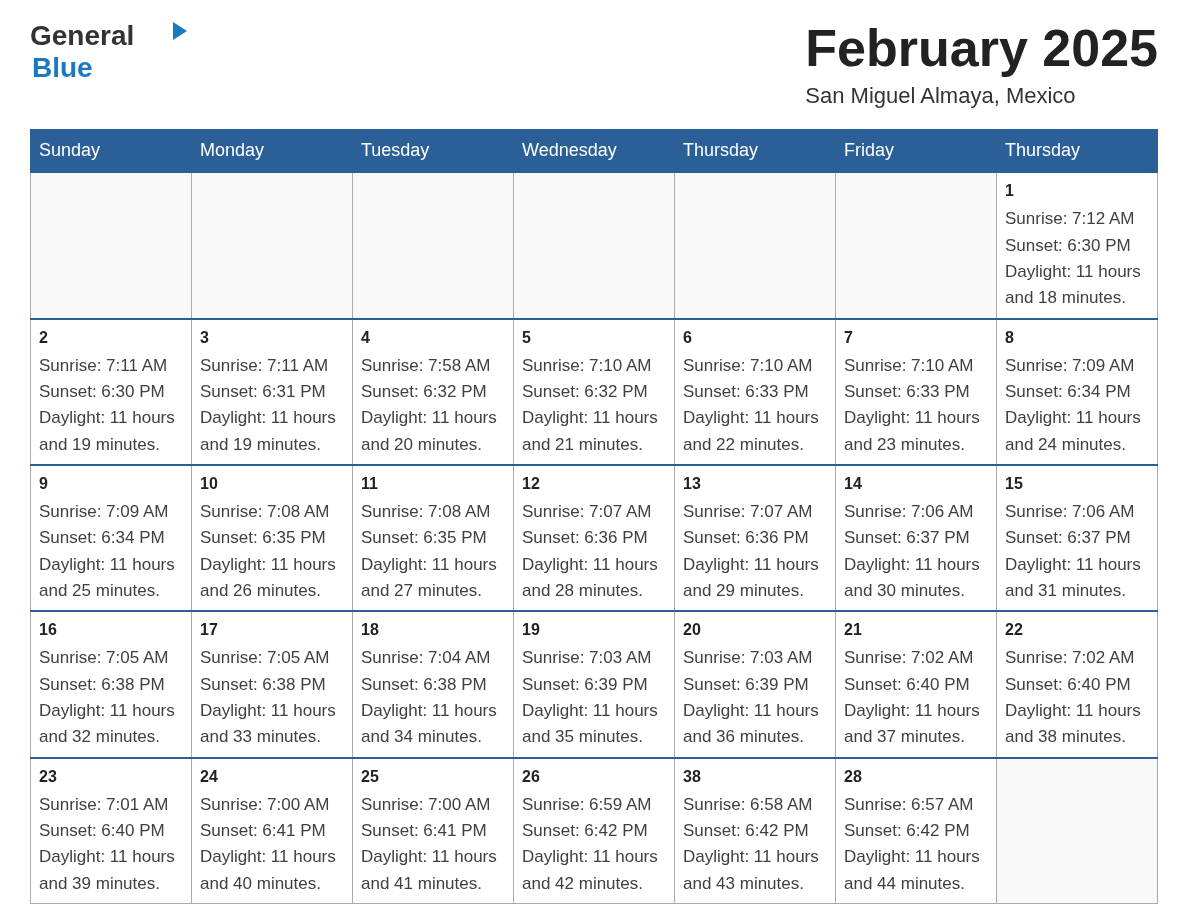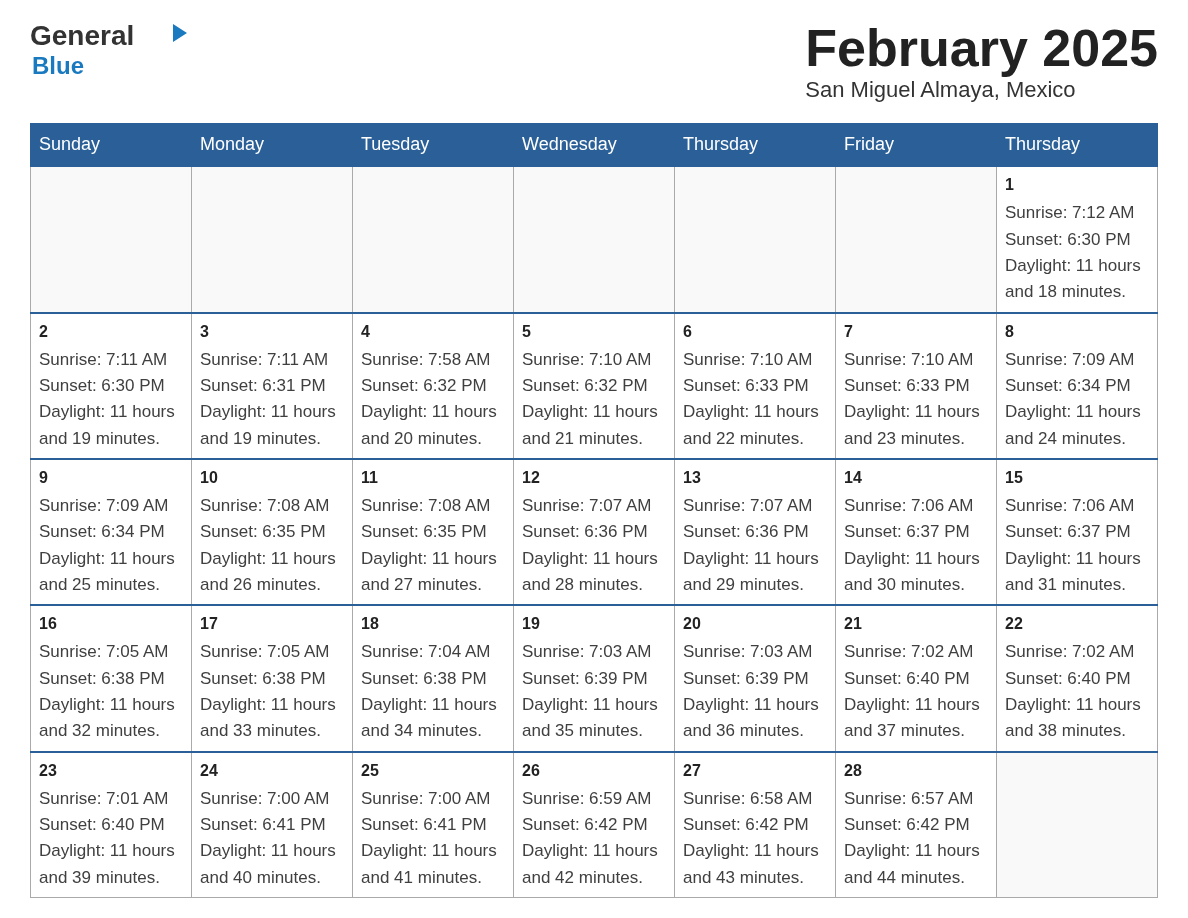--- a/index.html
+++ b/index.html
@@ -15,46 +15,46 @@
       justify-content: space-between;
       align-items: flex-start;
       margin-bottom: 20px;
     }
     .logo-text-general {
       font-size: 28px;
       font-weight: bold;
       color: #333;
     }
     .logo-text-blue {
-      font-size: 24px;
+      font-size: 28px;
       font-weight: bold;
       color: #1a7abf;
     }
     .logo-container {
       display: flex;
       flex-direction: column;
       align-items: flex-start;
     }
     .logo-line1 {
       display: flex;
-      align-items: flex-end;
+      align-items: flex-start;
       gap: 33px;
     }
     .title-block {
     }
     .month-title {
       font-size: 52px;
       font-weight: bold;
       color: #222;
       line-height: 1.1;
     }
     .location-title {
       font-size: 22px;
       color: #333;
-      margin-top: 0;
+      margin-top: 6px;
     }
     .calendar {
       width: 100%;
       border-collapse: collapse;
       border-radius: 27px;
     }
     .calendar th {
       background: #2a6097;
       color: #fff;
       font-size: 18px;
@@ -292,21 +292,21 @@
 Sunset: 6:41 PM
 Daylight: 11 hours and 41 minutes.</div>
         </td>
         <td>
           <span class="day-number">26</span>
           <div class="day-info">Sunrise: 6:59 AM
 Sunset: 6:42 PM
 Daylight: 11 hours and 42 minutes.</div>
         </td>
         <td>
-          <span class="day-number">27</span>
+          <span class="day-number">38</span>
           <div class="day-info">Sunrise: 6:58 AM
 Sunset: 6:42 PM
 Daylight: 11 hours and 43 minutes.</div>
         </td>
         <td>
           <span class="day-number">28</span>
           <div class="day-info">Sunrise: 6:57 AM
 Sunset: 6:42 PM
 Daylight: 11 hours and 44 minutes.</div>
         </td>

